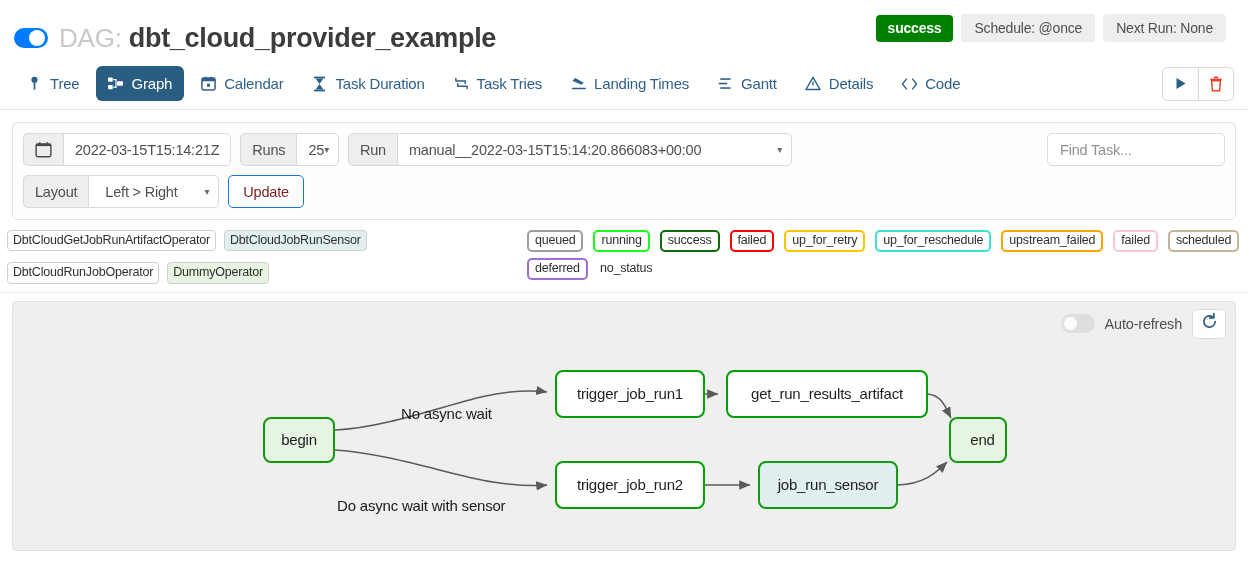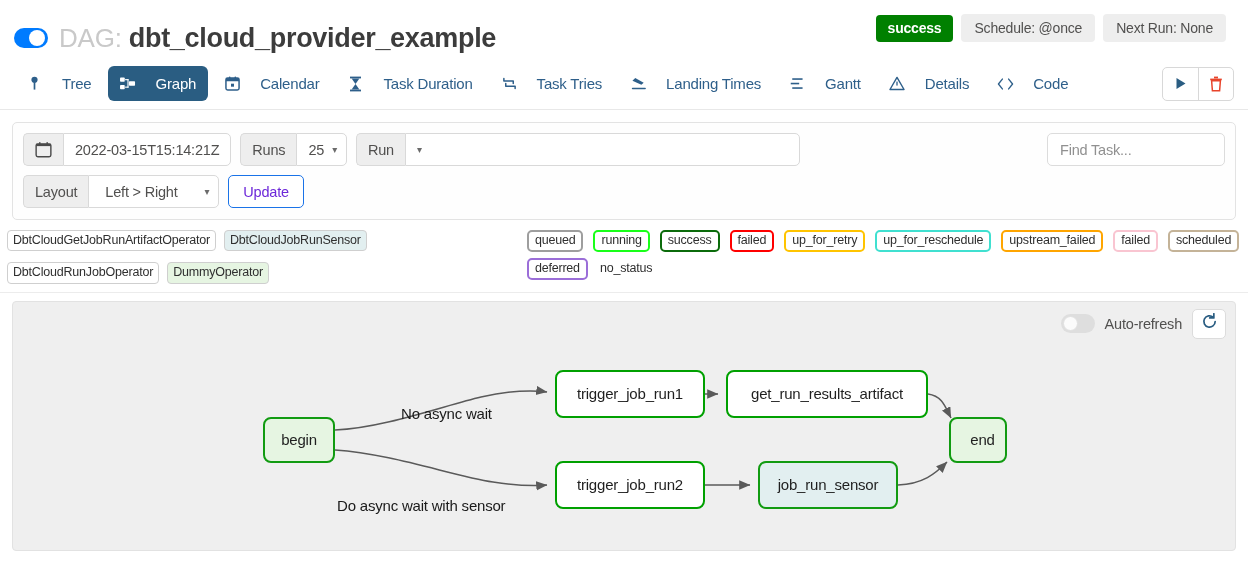--- a/index.html
+++ b/index.html
@@ -53,21 +53,21 @@
   }
 
   
   .navrow {
     display: flex; align-items: center;
     padding: 0 14px; height: 52px;
     border-bottom: 1px solid #e8e8e8;
   }
   .nav-tabs { display: flex; align-items: center; gap: 4px; }
   .tab {
-    display: flex; align-items: center; gap: 19px;
+    display: flex; align-items: center; gap: 7px;
     padding: 9px 12px; border-radius: 6px;
     color: #2e5f8a; font-size: 15px; white-space: nowrap;
     letter-spacing: -0.2px;
   }
   .tab.active { background: #2a5d82; color: #ffffff; }
   .tab .ic { display: inline-flex; align-items: center; justify-content: center; width: 17px; height: 17px; }
   .tab svg { display: block; }
   .nav-right { margin-left: auto; display: flex; }
   .btn-group {
     display: flex; border: 1px solid #d8d8d8; border-radius: 5px; overflow: hidden;
@@ -100,27 +100,27 @@
     font-size: 14.5px; color: #51504f;
     display: flex; align-items: center; padding: 6px 11px;
     height: 33px; letter-spacing: -0.2px;
     border-radius: 0 5px 5px 0;
     white-space: nowrap;
   }
   .sel {
     background: #fff; border: 1px solid #d9d9d9;
     font-size: 14.5px; color: #51504f;
     display: flex; align-items: center; justify-content: space-between;
-    height: 33px; padding: 0 9px 0 11px; gap: 8px;
+    height: 33px; padding: 0 9px 0 11px; gap: 0;
     border-radius: 0 5px 5px 0; letter-spacing: -0.2px;
     white-space: nowrap;
   }
   .caret { font-size: 10px; color: #6b6b6b; line-height: 1; }
   .btn-update {
-    border: 1px solid #1a73e8; color: #6d28d9; background: #fff;
+    border: 1px solid #1a73e8; color: #7f1d1d; background: #fff;
     font-size: 14.5px; border-radius: 5px; height: 33px;
     display: flex; align-items: center; padding: 0 14px;
     margin-left: 9px; letter-spacing: -0.2px;
   }
   .find-task {
     margin-left: auto; background: #fff; border: 1px solid #dcdcdc;
     border-radius: 5px; height: 33px; display: flex; align-items: center;
     padding: 0 12px; color: #909090; font-size: 14.5px; width: 178px;
     letter-spacing: -0.2px;
   }
@@ -350,20 +350,21 @@
         <div class="addon left">Runs</div>
         <div class="sel">
           <span>25</span>
           <span class="caret">▾</span>
         </div>
       </div>
 
       <div class="ctl-group" style="margin-left:9px;">
         <div class="addon left">Run</div>
         <div class="sel" style="min-width:395px;">
+          <span>manual__2022-03-15T15:14:20.866083+00:00</span>
           <span class="caret">▾</span>
         </div>
       </div>
 
       <div class="find-task">Find Task...</div>
     </div>
 
     <div class="filter-line">
       <div class="ctl-group">
         <div class="addon left">Layout</div>

